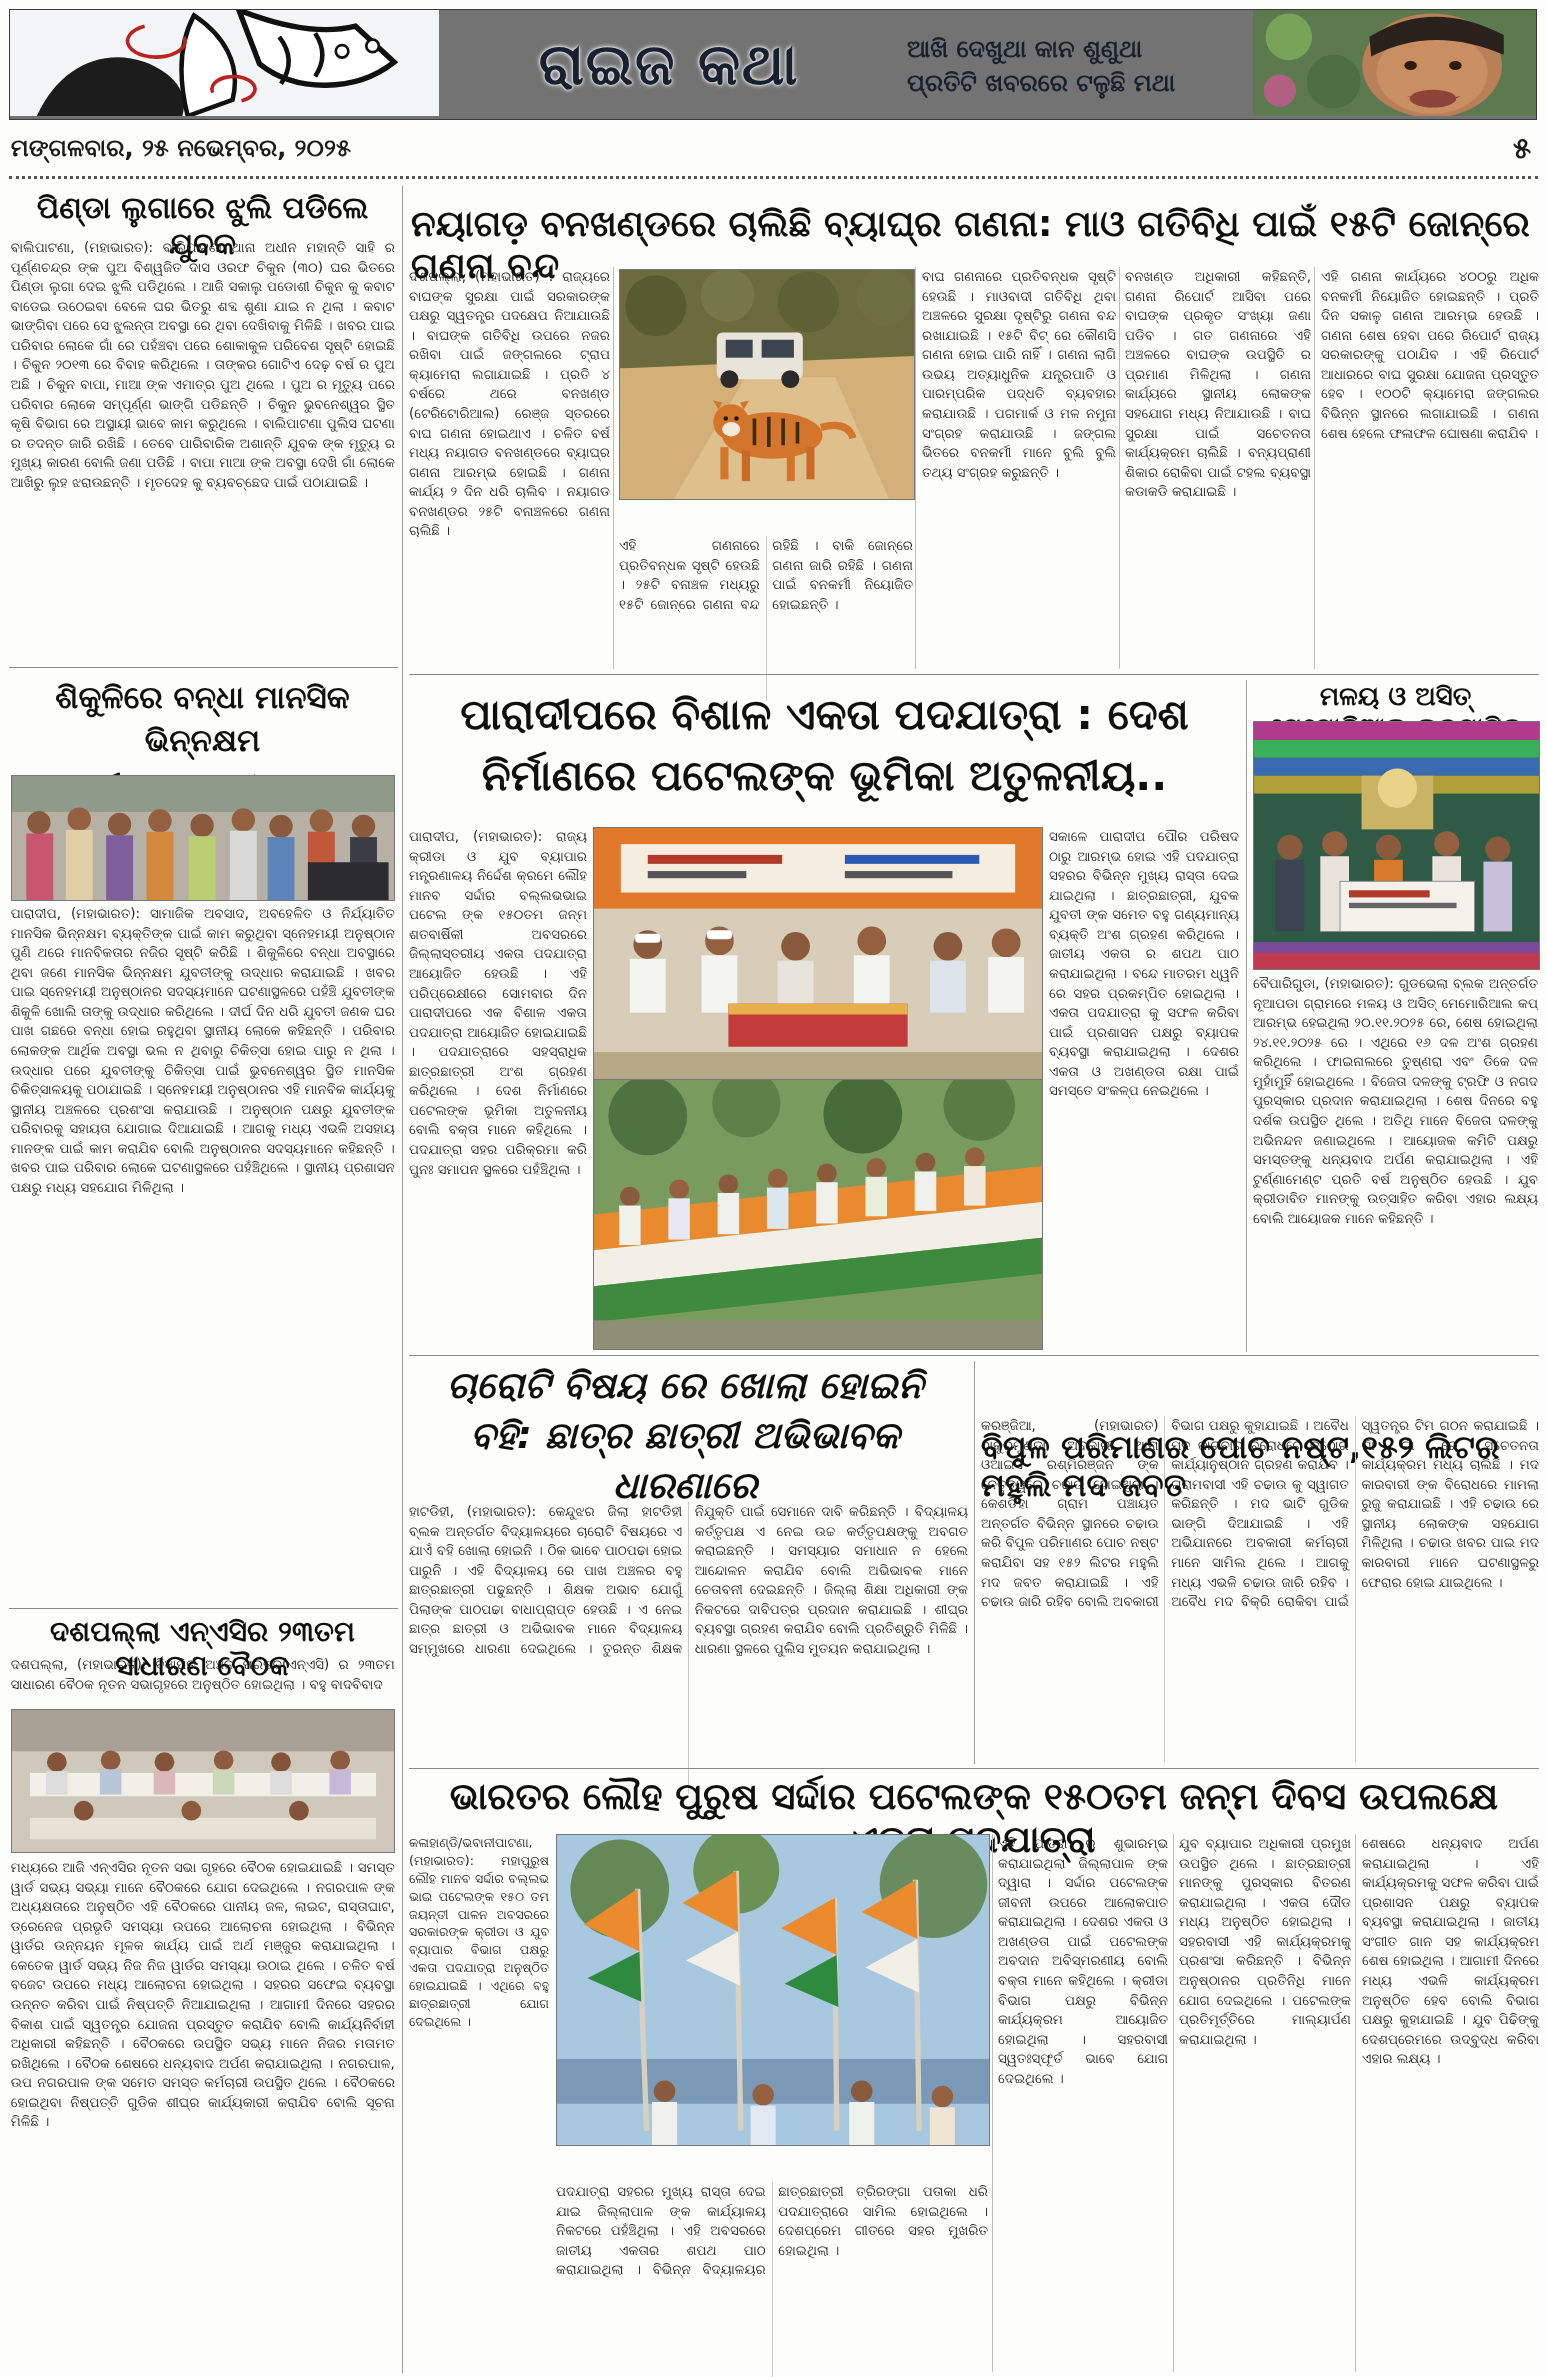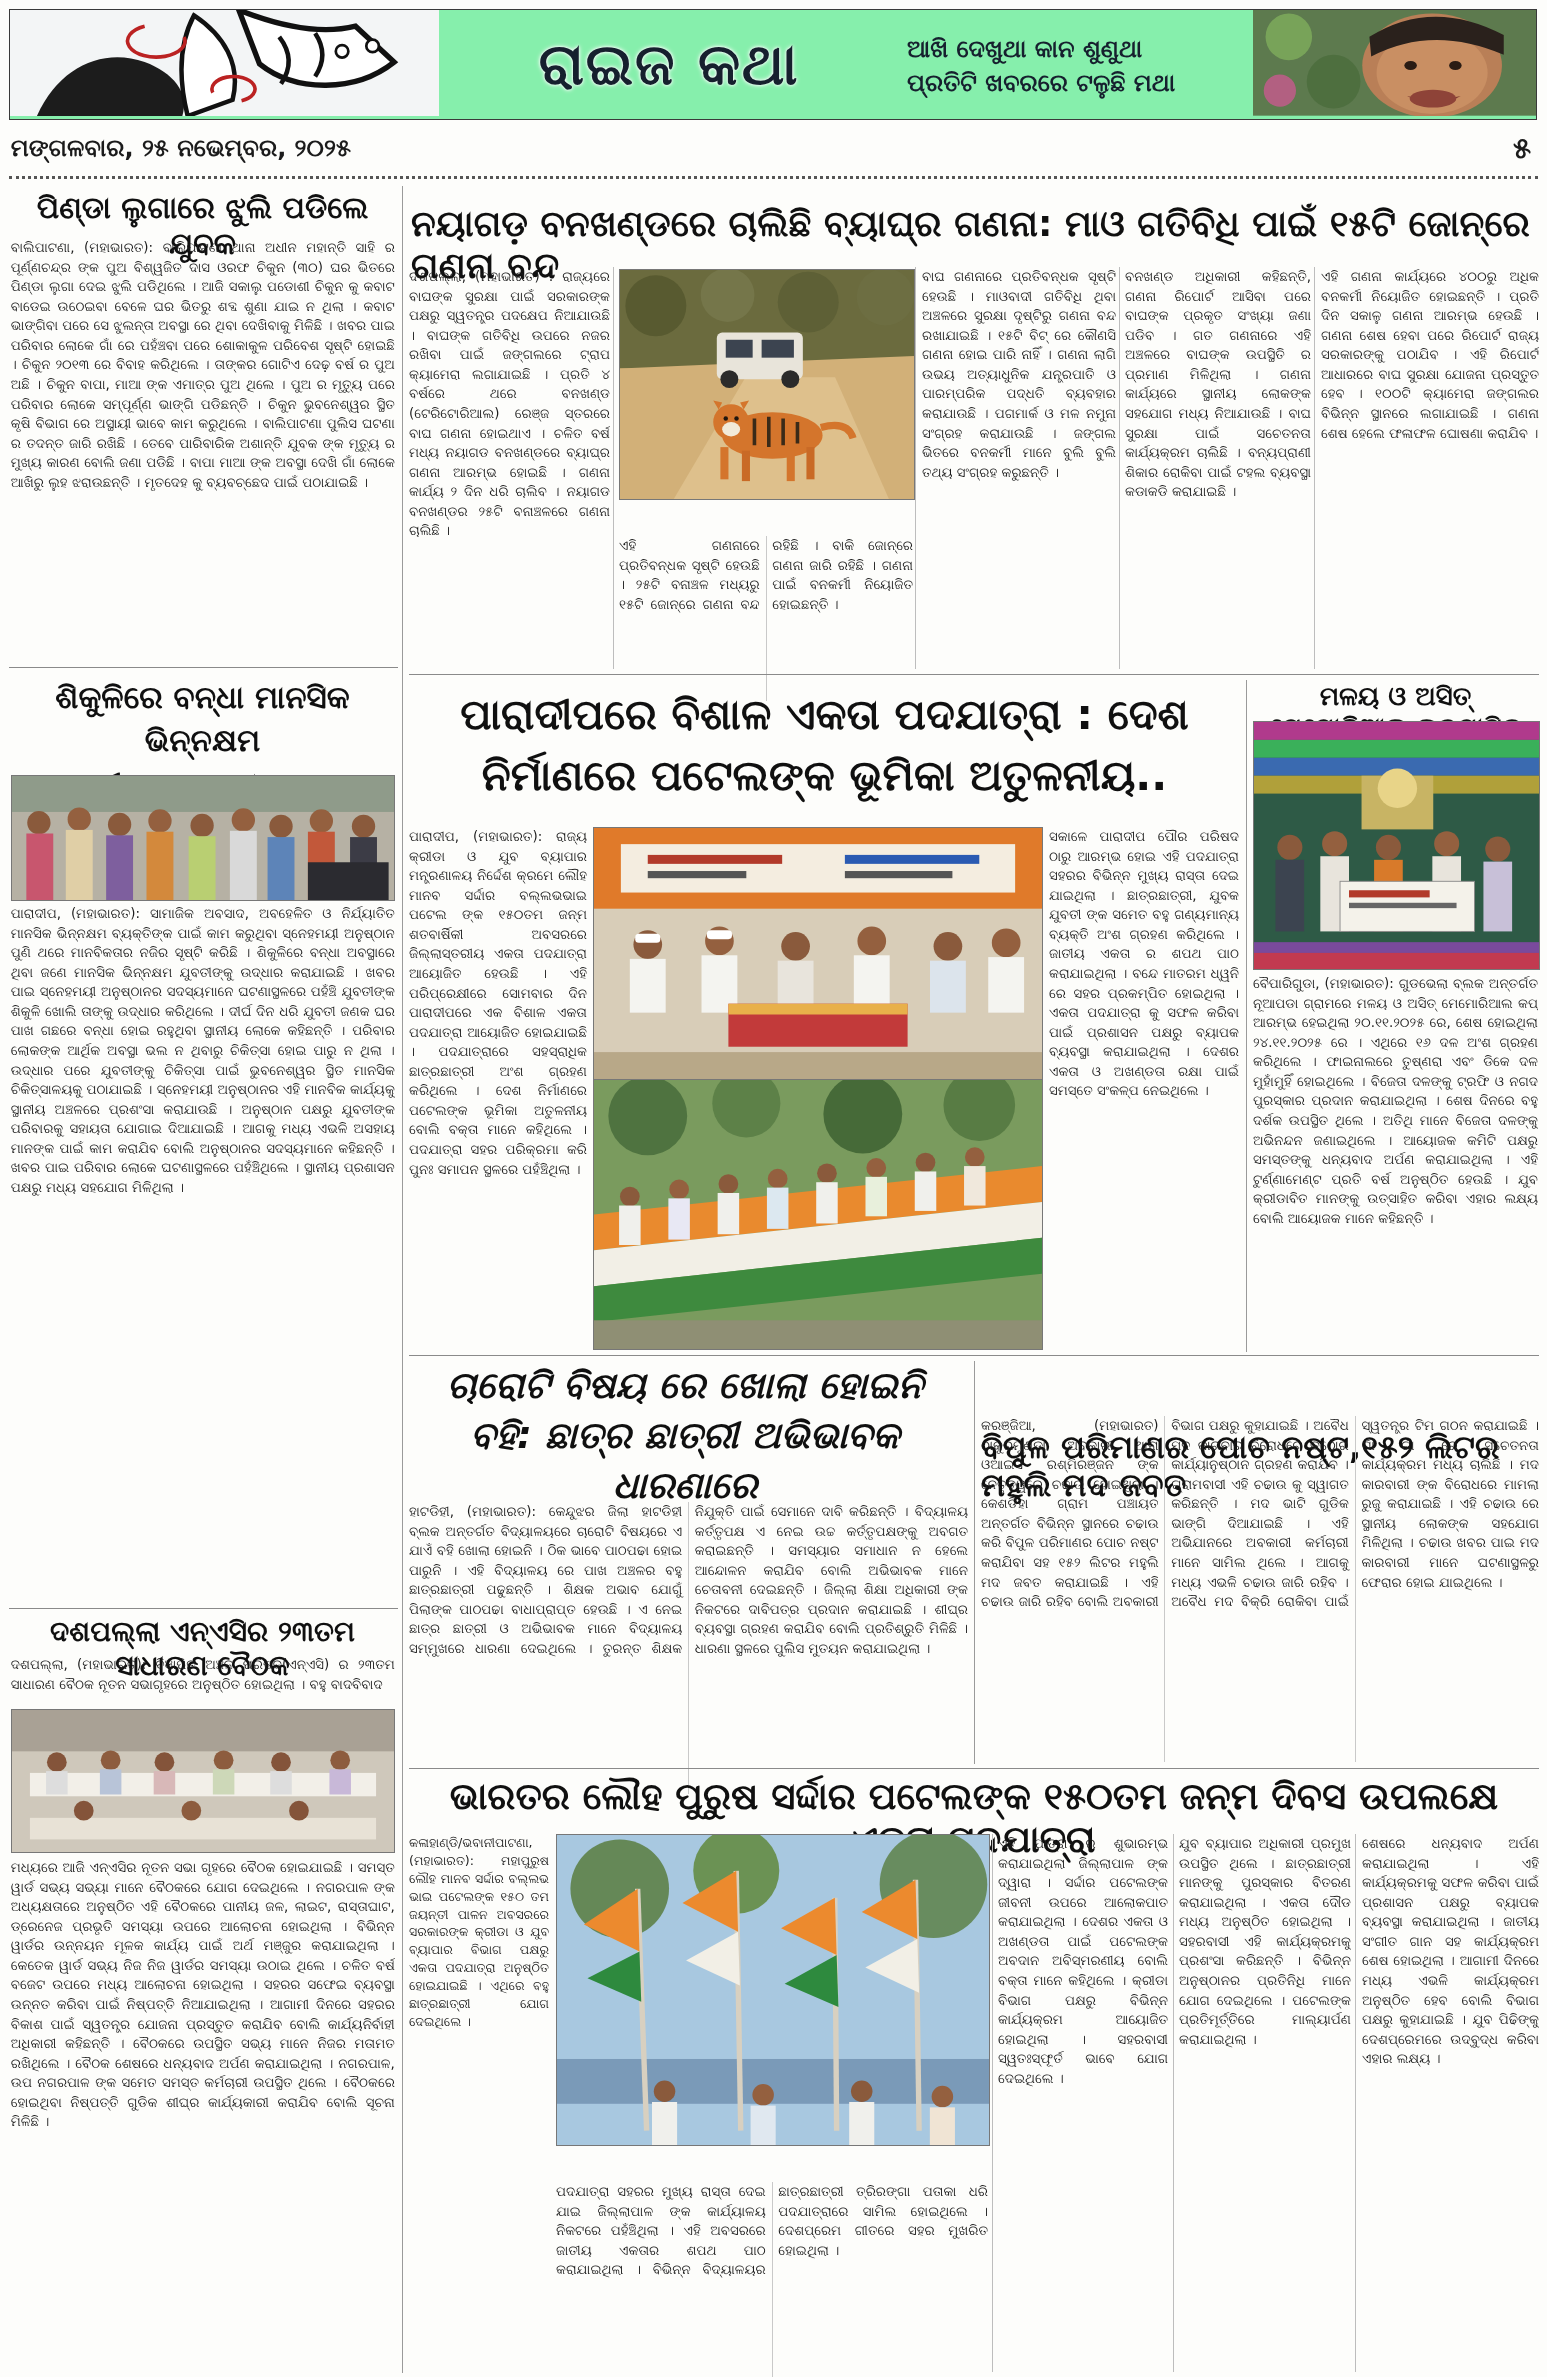--- a/index.html
+++ b/index.html
@@ -1,20 +1,20 @@
 <!DOCTYPE html>
 <html style="font-size:14.3px"><head>
 <meta charset="utf-8">
 <style>
   html,body{margin:0;padding:0;background:#e8e8e8;}
   .page{position:relative;width:1547px;height:2377px;background:#fdfdfb;overflow:hidden;
         font-family:"DejaVu Sans","Liberation Sans",sans-serif;color:#1b1b1b;}
   .abs{position:absolute;}
   
-  .masthead{left:9px;top:9px;width:1526px;height:109px;background:#86efac;border:1.8px solid #3a3a3a;}
+  .masthead{left:9px;top:9px;width:1526px;height:109px;background:#737373;border:1.8px solid #3a3a3a;}
   .m-art{left:0;top:0;width:429px;height:106px;background:#f5f7f8;overflow:hidden;}
   .m-title{left:435px;top:14.3px;width:448px;height:81px;font-size:57px;font-weight:bold;color:#16202e;
            text-align:center;letter-spacing:1.8px;text-shadow:0 0 2.7px #fff,0 0 5.4px #fff;line-height:81px;}
   .m-tag{left:888px;top:21.5px;width:359px;font-size:24px;font-weight:bold;color:#16202e;line-height:1.45;margin-left:9px;}
   .m-photo{left:1243px;top:0px;width:283px;height:106px;overflow:hidden;}
   .d-date{left:10.8px;top:134px;font-size:24px;font-weight:bold;}
   .d-page{left:1513px;top:131px;font-size:29px;font-weight:bold;}
   .dotrule{left:9px;top:176px;width:1529px;border-top:3.6px dotted #555;height:0;}
   
   .vrule{background:#9a9a9a;width:0.9px;}

